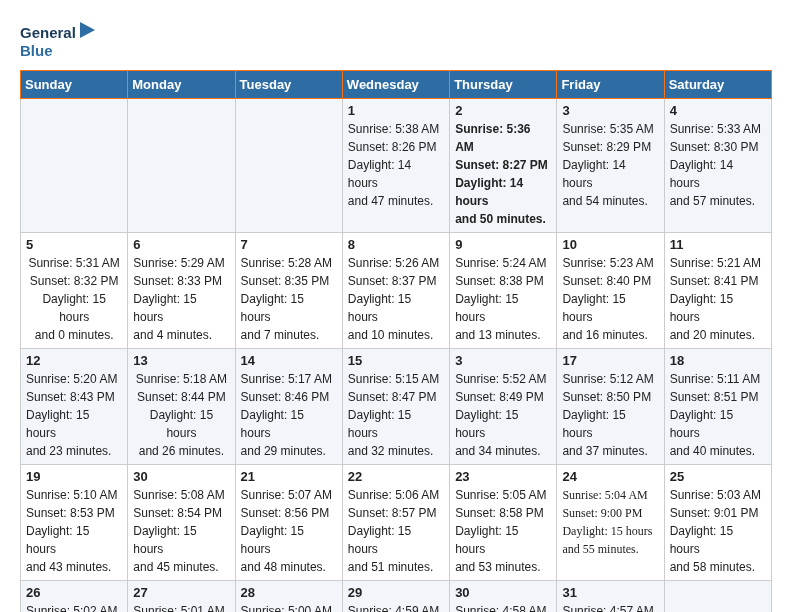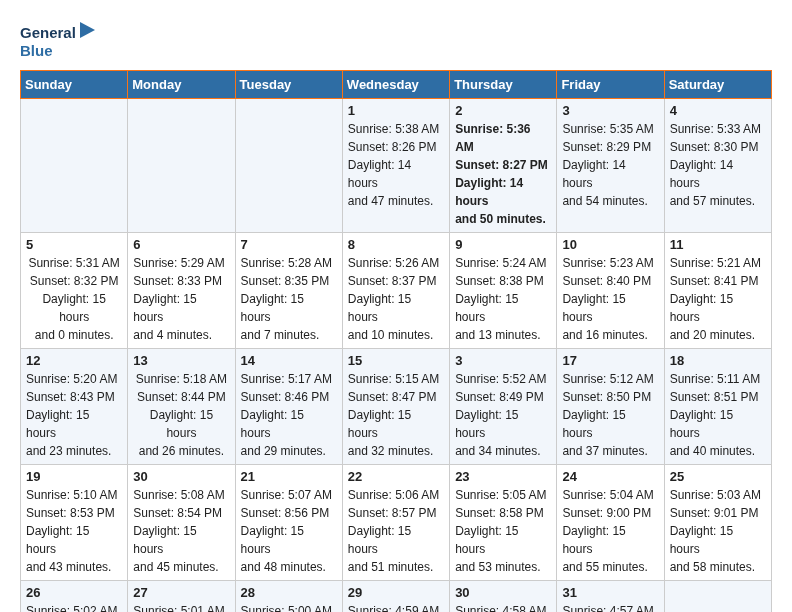--- a/index.html
+++ b/index.html
@@ -278,21 +278,21 @@
         </td>
         <td>
           <span class="day-num">23</span>
           <div class="day-info" style="white-space: pre-line;">Sunrise: 5:05 AM
 Sunset: 8:58 PM
 Daylight: 15 hours
 and 53 minutes.</div>
         </td>
         <td>
           <span class="day-num">24</span>
-          <div class="day-info" style="white-space: pre-line;">Sunrise: 5:04 AM
+          <div class="day-info" style="white-space: pre-line; font-family: Liberation Serif, serif;">Sunrise: 5:04 AM
 Sunset: 9:00 PM
 Daylight: 15 hours
 and 55 minutes.</div>
         </td>
         <td>
           <span class="day-num">25</span>
           <div class="day-info" style="white-space: pre-line;">Sunrise: 5:03 AM
 Sunset: 9:01 PM
 Daylight: 15 hours
 and 58 minutes.</div>

